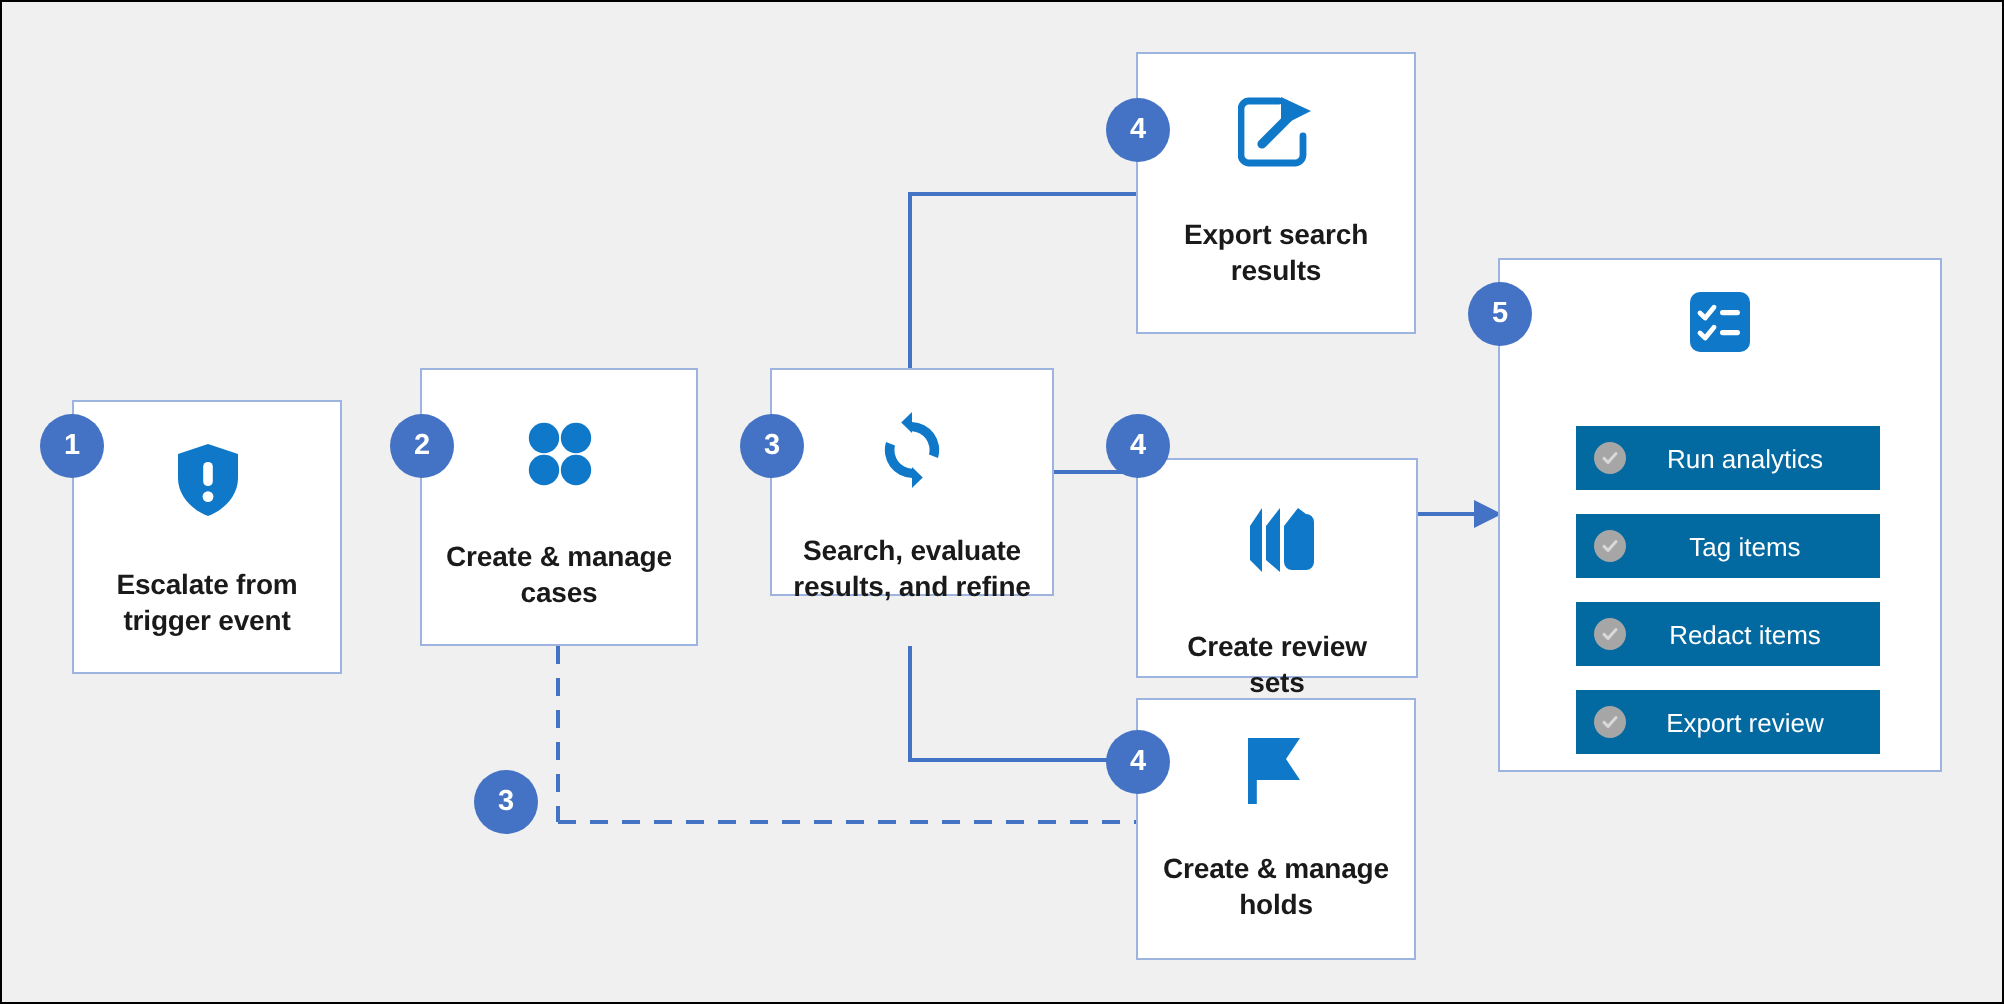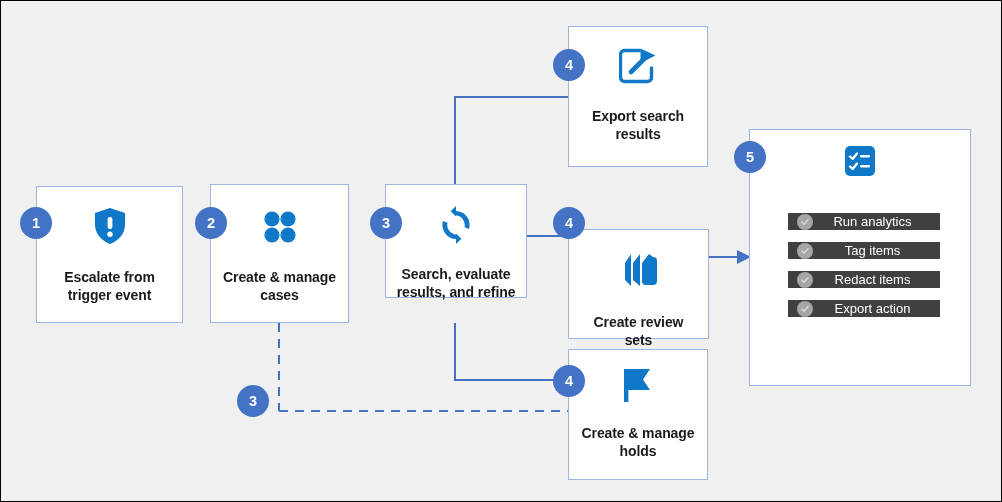--- a/index.html
+++ b/index.html
@@ -88,22 +88,22 @@
     color: #1a1a1a;
   }
   .action-list {
     position: absolute;
     top: 83px;
     left: 38px;
     width: 152px;
   }
   .action-btn {
     position: relative;
-    height: 17px;
-    background: #404040;
+    height: 32px;
+    background: #0369a1;
     margin-bottom: 12px;
     display: flex;
     align-items: center;
     box-sizing: border-box;
   }
   .action-check {
     width: 16px;
     height: 16px;
     border-radius: 50%;
     background: #a6a6a6;
@@ -148,21 +148,21 @@
 
     <g>
       <path d="M454,322 L454,379 L596,379" stroke="#4472c4" stroke-width="2" fill="none" marker-end="url(#arrowhead)"></path>
     </g>
 
     <g>
       <path d="M708,256 L748,256" stroke="#4472c4" stroke-width="2" fill="none" marker-end="url(#arrowhead)"></path>
     </g>
   </svg>
 
-  <div class="node" style="left:35px; top:185px; width:147px; height:137px;">
+  <div class="node" style="left:35px; top:199px; width:135px; height:137px;">
     <span class="node-icon" style="margin-top:20px;">
       <svg width="34" height="38" viewBox="0 0 34 38" xmlns="http://www.w3.org/2000/svg">
         <path d="M17 1 L32 6 L32 18 C32 27 25 34 17 37 C9 34 2 27 2 18 L2 6 Z" fill="#1078c8"></path>
         <rect x="14.6" y="10" width="4.8" height="12" rx="2.3" fill="#ffffff"></rect>
         <circle cx="17" cy="27.3" r="2.7" fill="#ffffff"></circle>
       </svg>
     </span>
     <span class="node-label" style="margin-top:20px;">Escalate from
 trigger event</span>
   </div>
@@ -272,19 +272,19 @@
           </svg>
         </span>
         <span class="action-text">Redact items</span>
       </div>
       <div class="action-btn">
         <span class="action-check">
           <svg width="10" height="10" viewBox="0 0 10 10" xmlns="http://www.w3.org/2000/svg">
             <path d="M2 5.2 L4 7.2 L8 2.8" fill="none" stroke="#d9d9d9" stroke-width="1.5" stroke-linecap="round" stroke-linejoin="round"></path>
           </svg>
         </span>
-        <span class="action-text">Export action</span>
+        <span class="action-text">Export review</span>
       </div>
     </div>
   </div>
   <div class="badge" style="left:733px; top:140px;">5</div>
 
 </div>
 
 </body></html>

